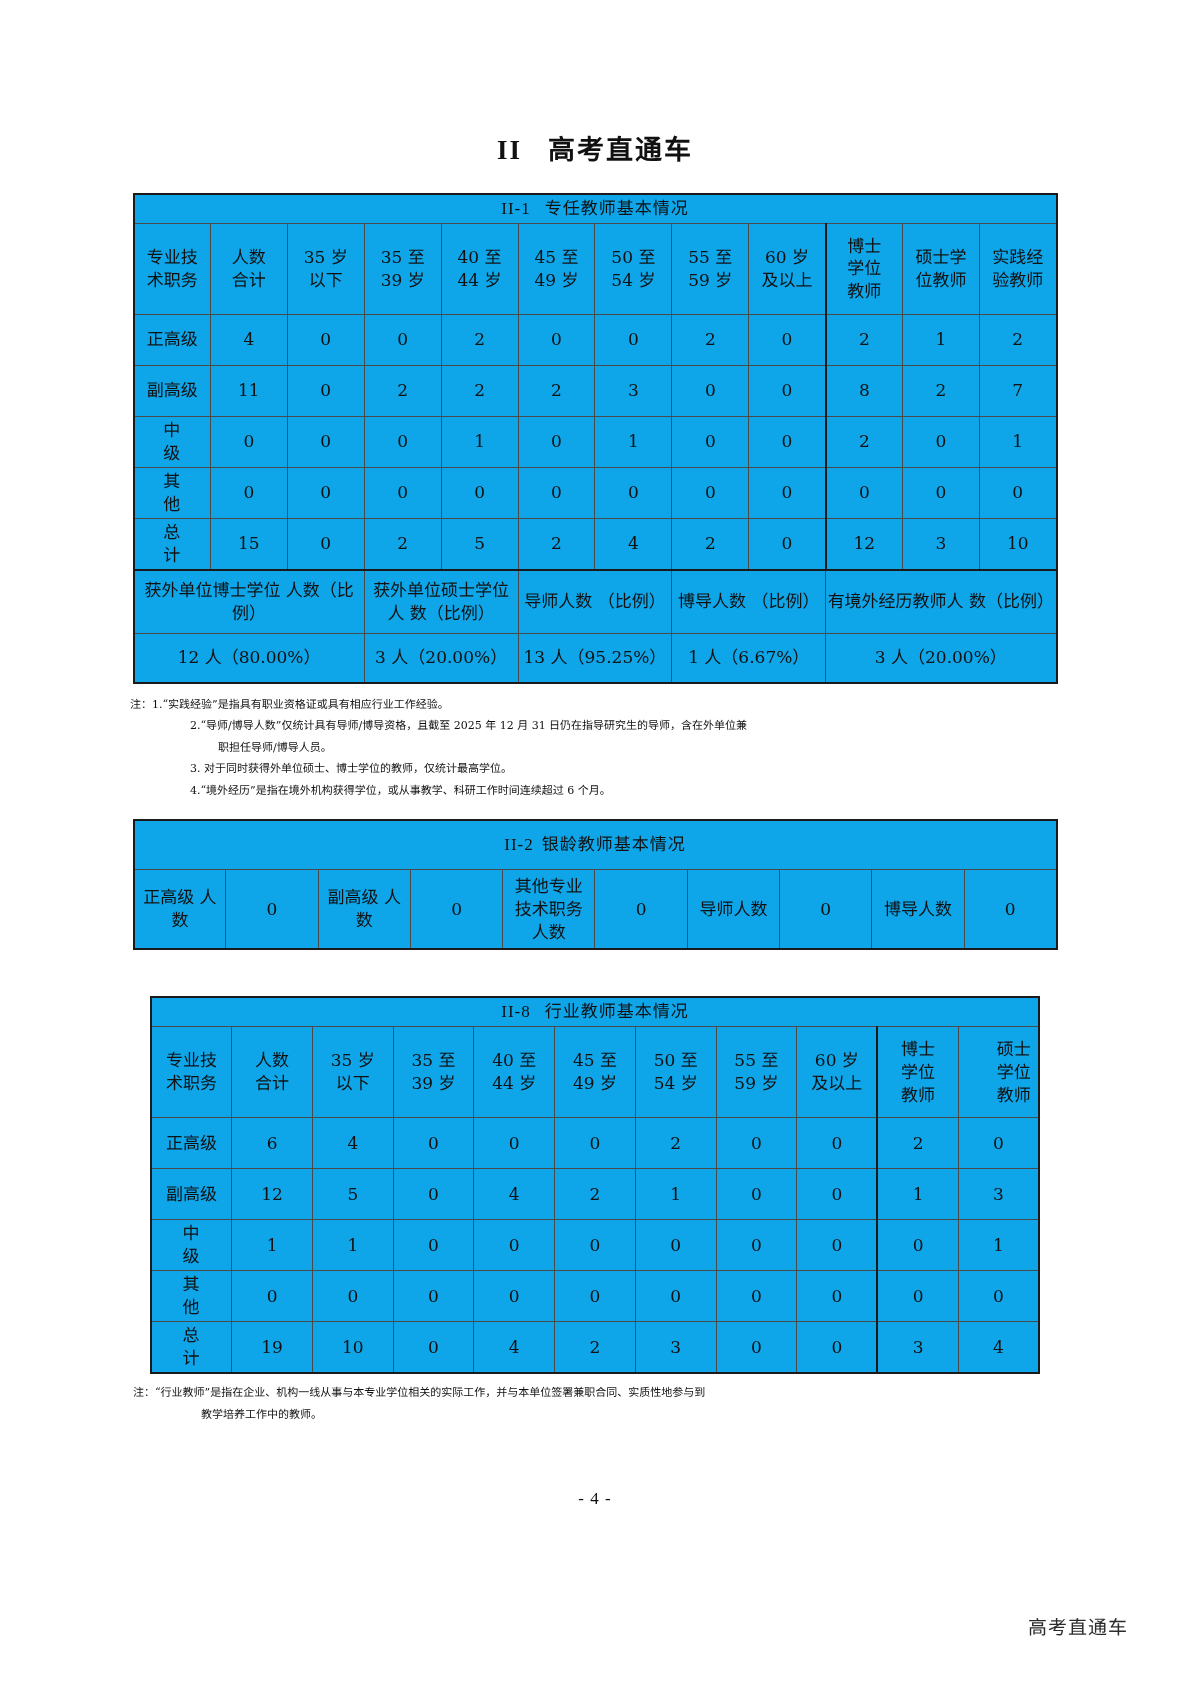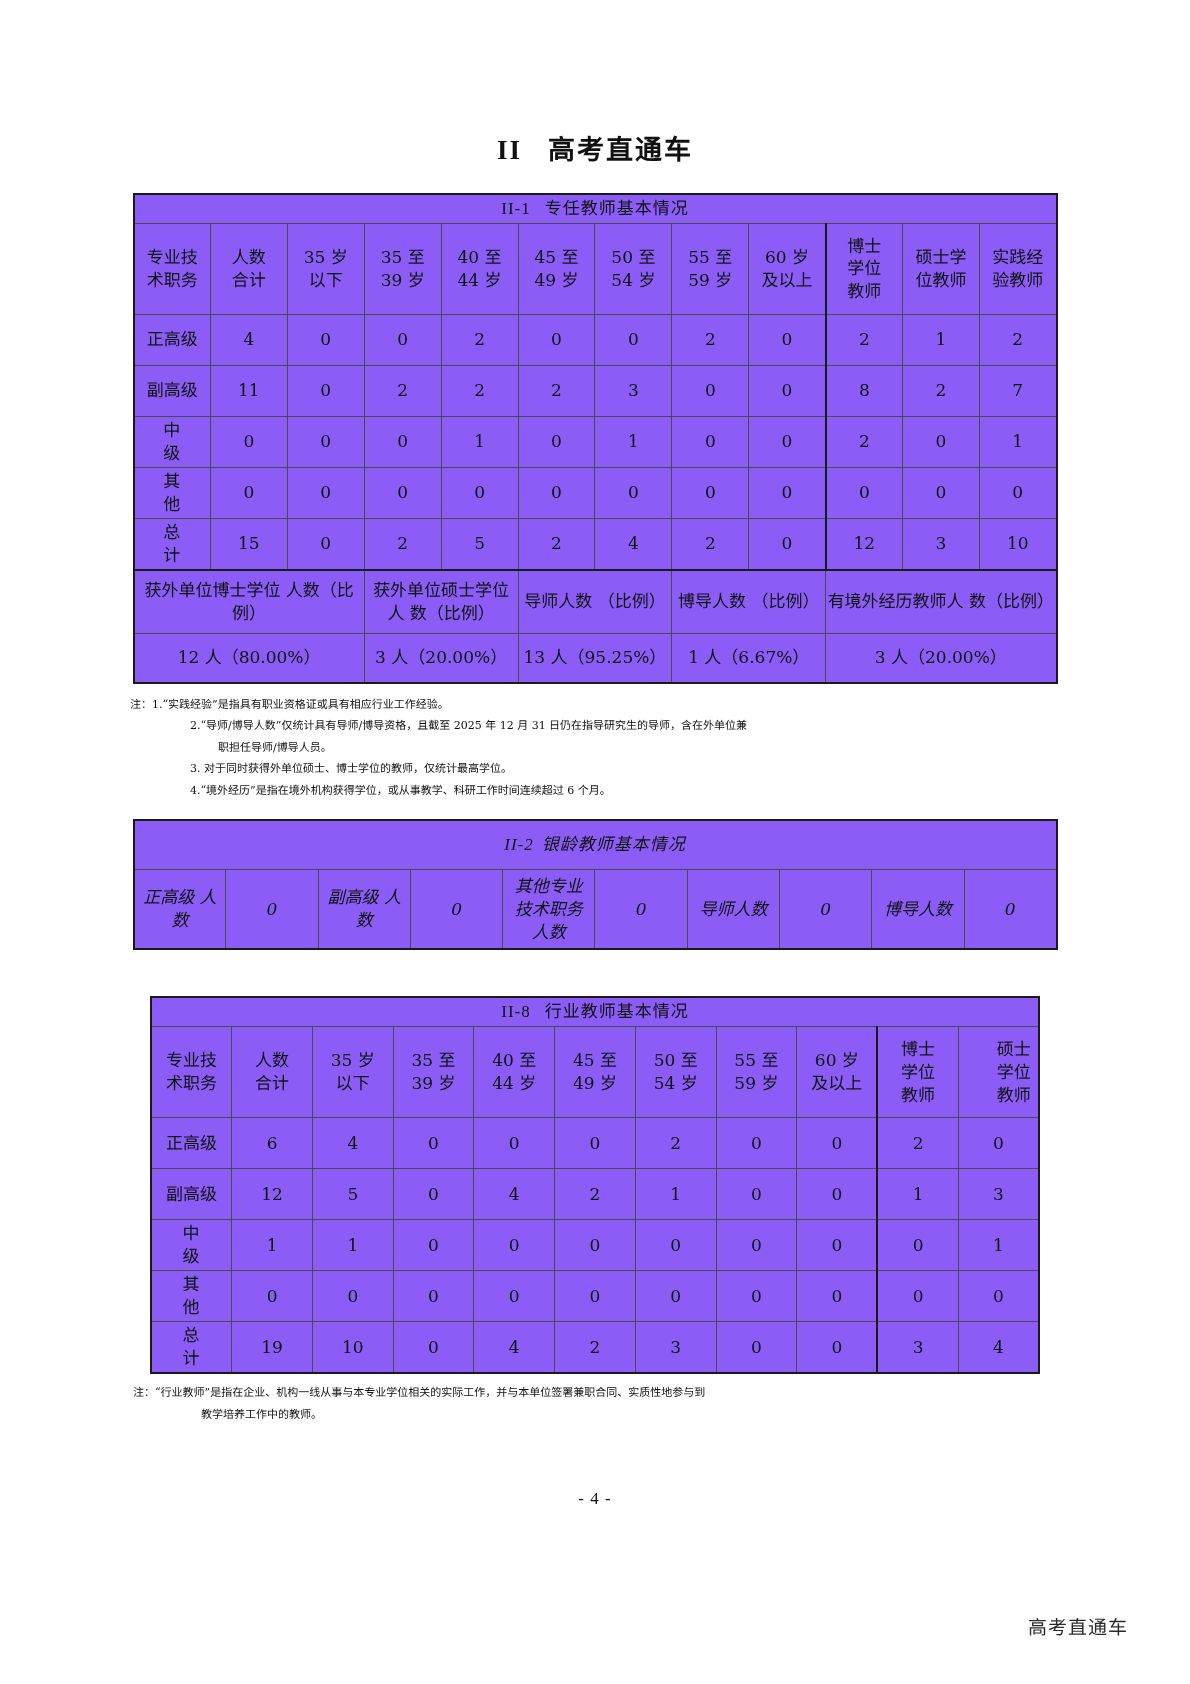--- a/index.html
+++ b/index.html
@@ -43,21 +43,21 @@
 
   
   .tbl-wrap {
     margin: 0 auto;
     width: 925px;
   }
   table.grid {
     border-collapse: collapse;
     width: 100%;
     table-layout: fixed;
-    background: #8b5cf6;
+    background: #0ea5e9;
   }
   table.grid td, table.grid th {
     border: 1px solid #4a4a4a;
     text-align: center;
     vertical-align: middle;
     font-weight: normal;
     font-size: 17px;
     line-height: 1.35;
     padding: 2px 1px;
     font-family: "DejaVu Serif", "Liberation Serif", serif;
@@ -323,21 +323,21 @@
   </div>
 
   <div class="notes">
     <span class="note-line">注：1.“实践经验”是指具有职业资格证或具有相应行业工作经验。</span>
     <span class="note-line i2">2.“导师/博导人数”仅统计具有导师/博导资格，且截至 2025 年 12 月 31 日仍在指导研究生的导师，含在外单位兼</span>
     <span class="note-line i2" style="padding-left:88px;">职担任导师/博导人员。</span>
     <span class="note-line i2">3. 对于同时获得外单位硕士、博士学位的教师，仅统计最高学位。</span>
     <span class="note-line i2">4.“境外经历”是指在境外机构获得学位，或从事教学、科研工作时间连续超过 6 个月。</span>
   </div>
 
-  <div class="tbl-wrap" style="margin-top:18px;font-style:italic;">
+  <div class="tbl-wrap" style="margin-top:18px;">
     <table class="grid framed t2">
       <tbody>
         <tr>
           <td class="section-banner" colspan="10">
             <span class="code" style="margin-right:8px;">II-2</span><span>银龄教师基本情况</span>
           </td>
         </tr>
         <tr>
           <td class="lbl" style="width:94px;height:74px;">
             <span class="ln">正高级</span>

